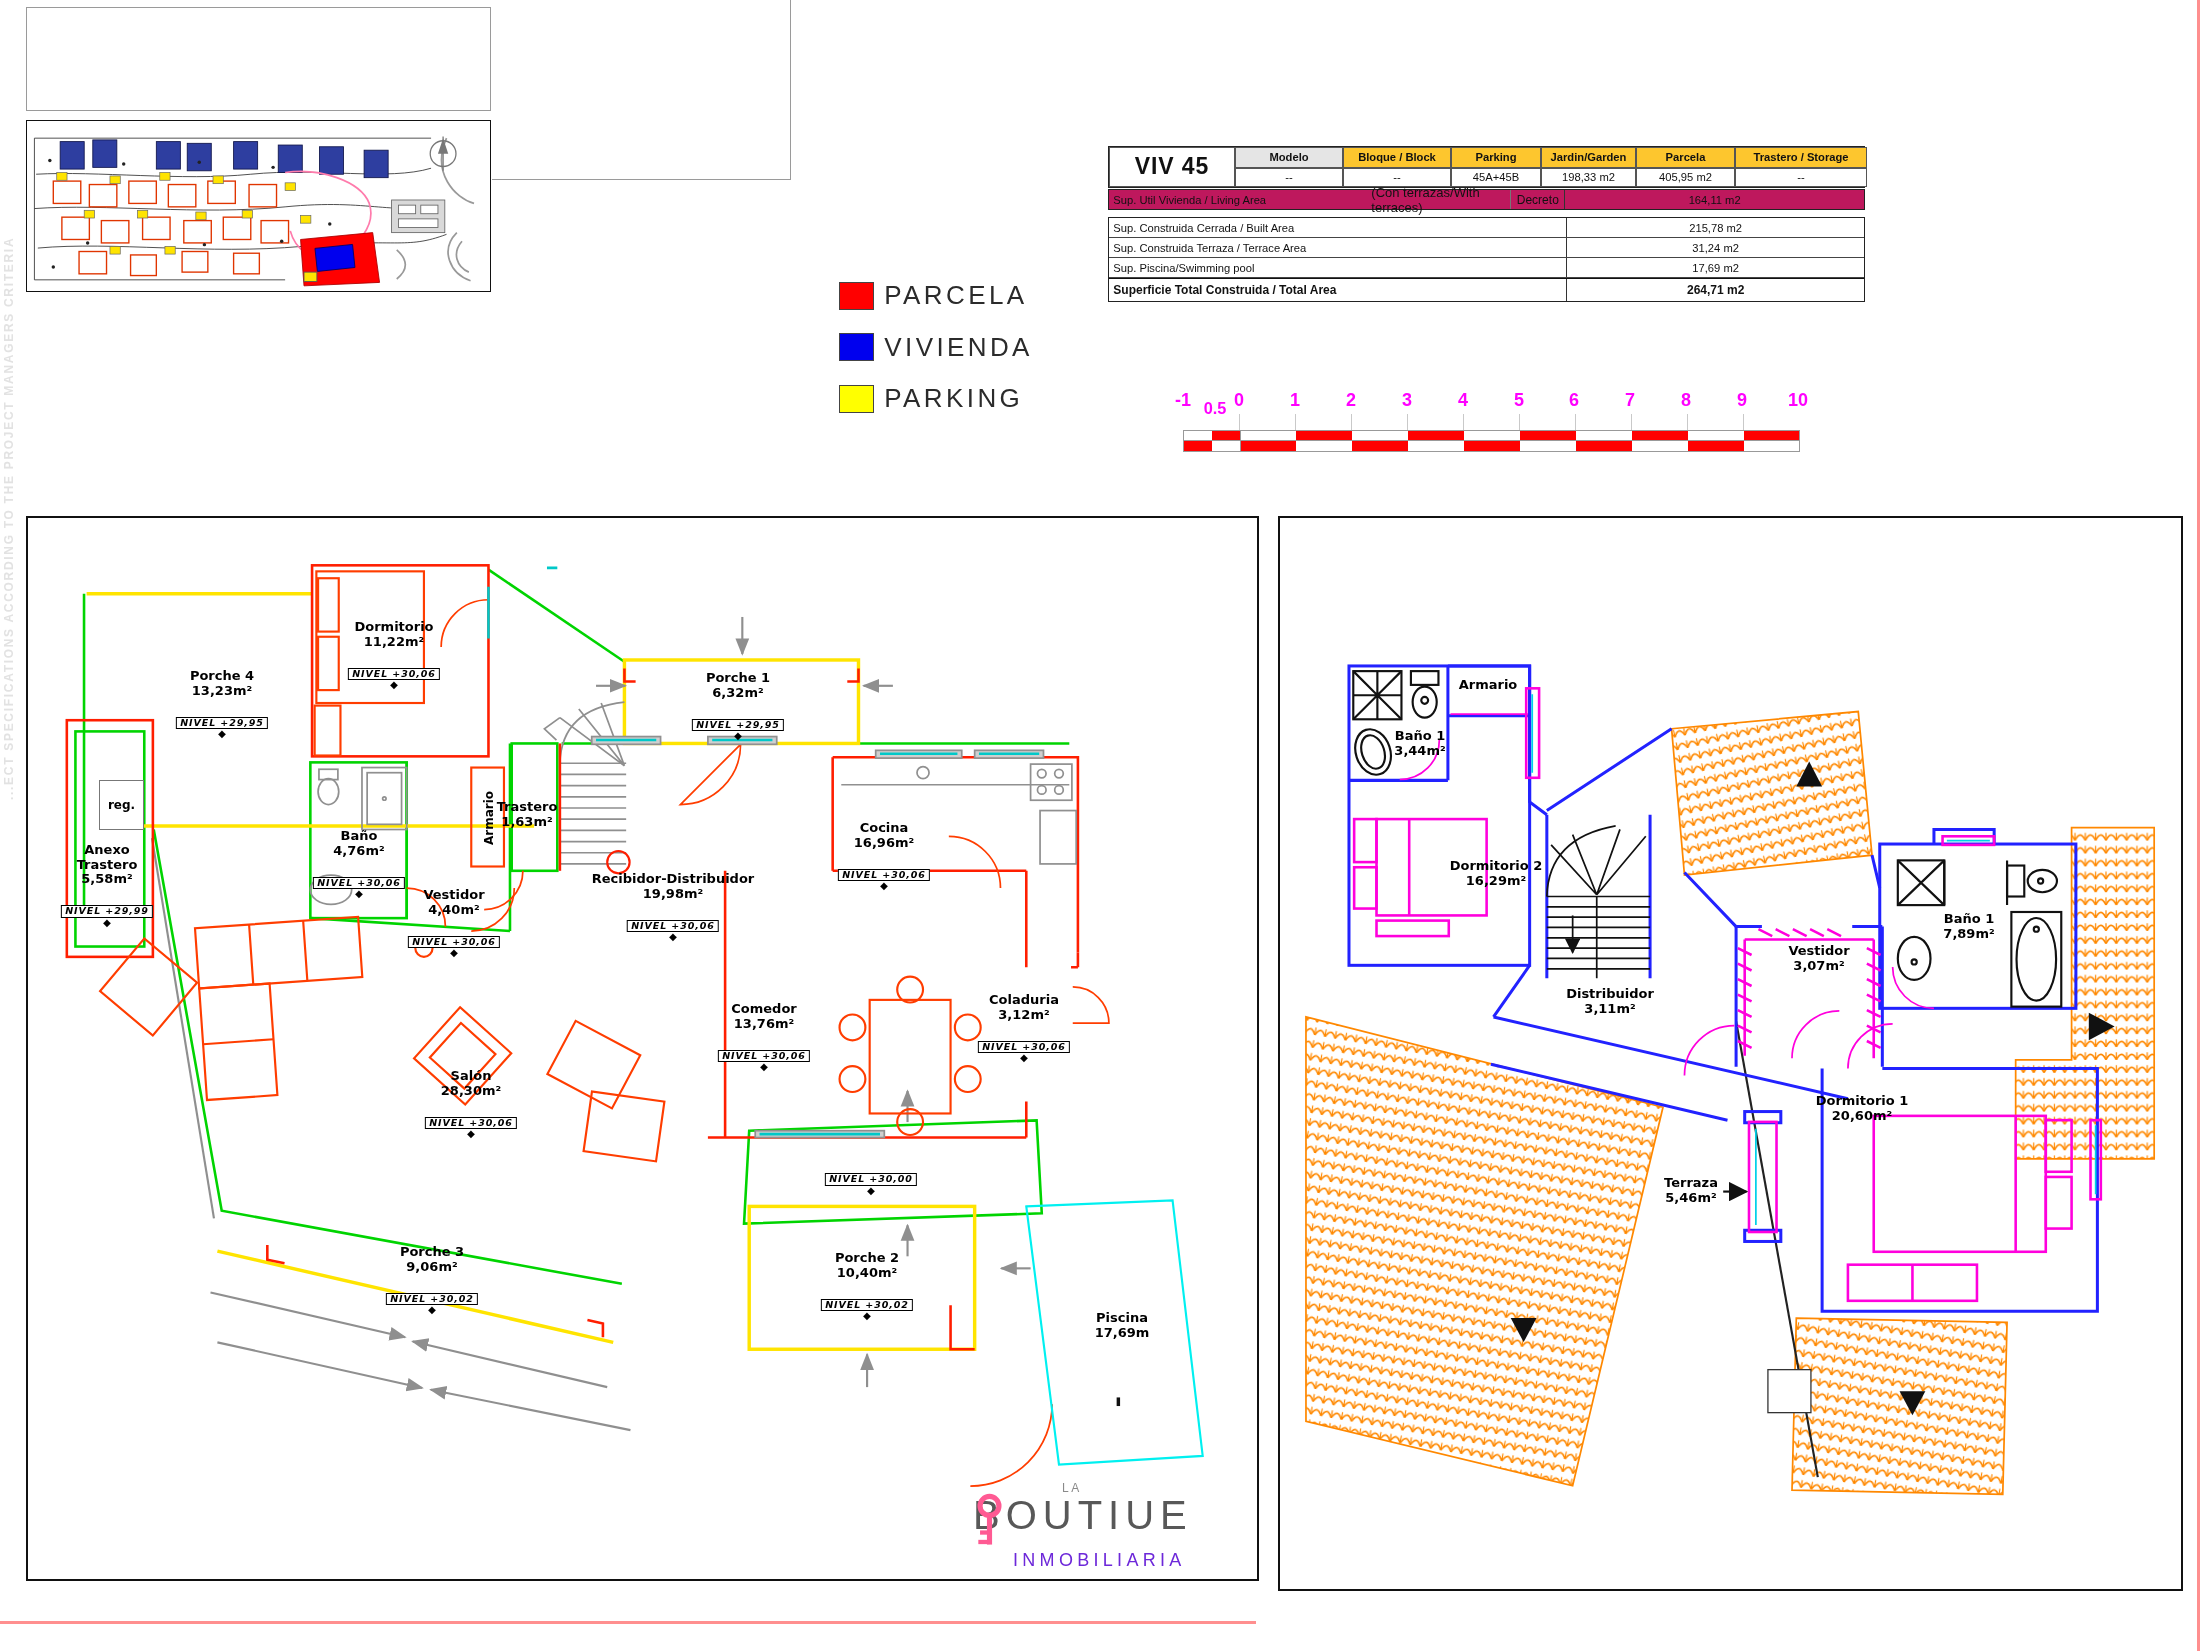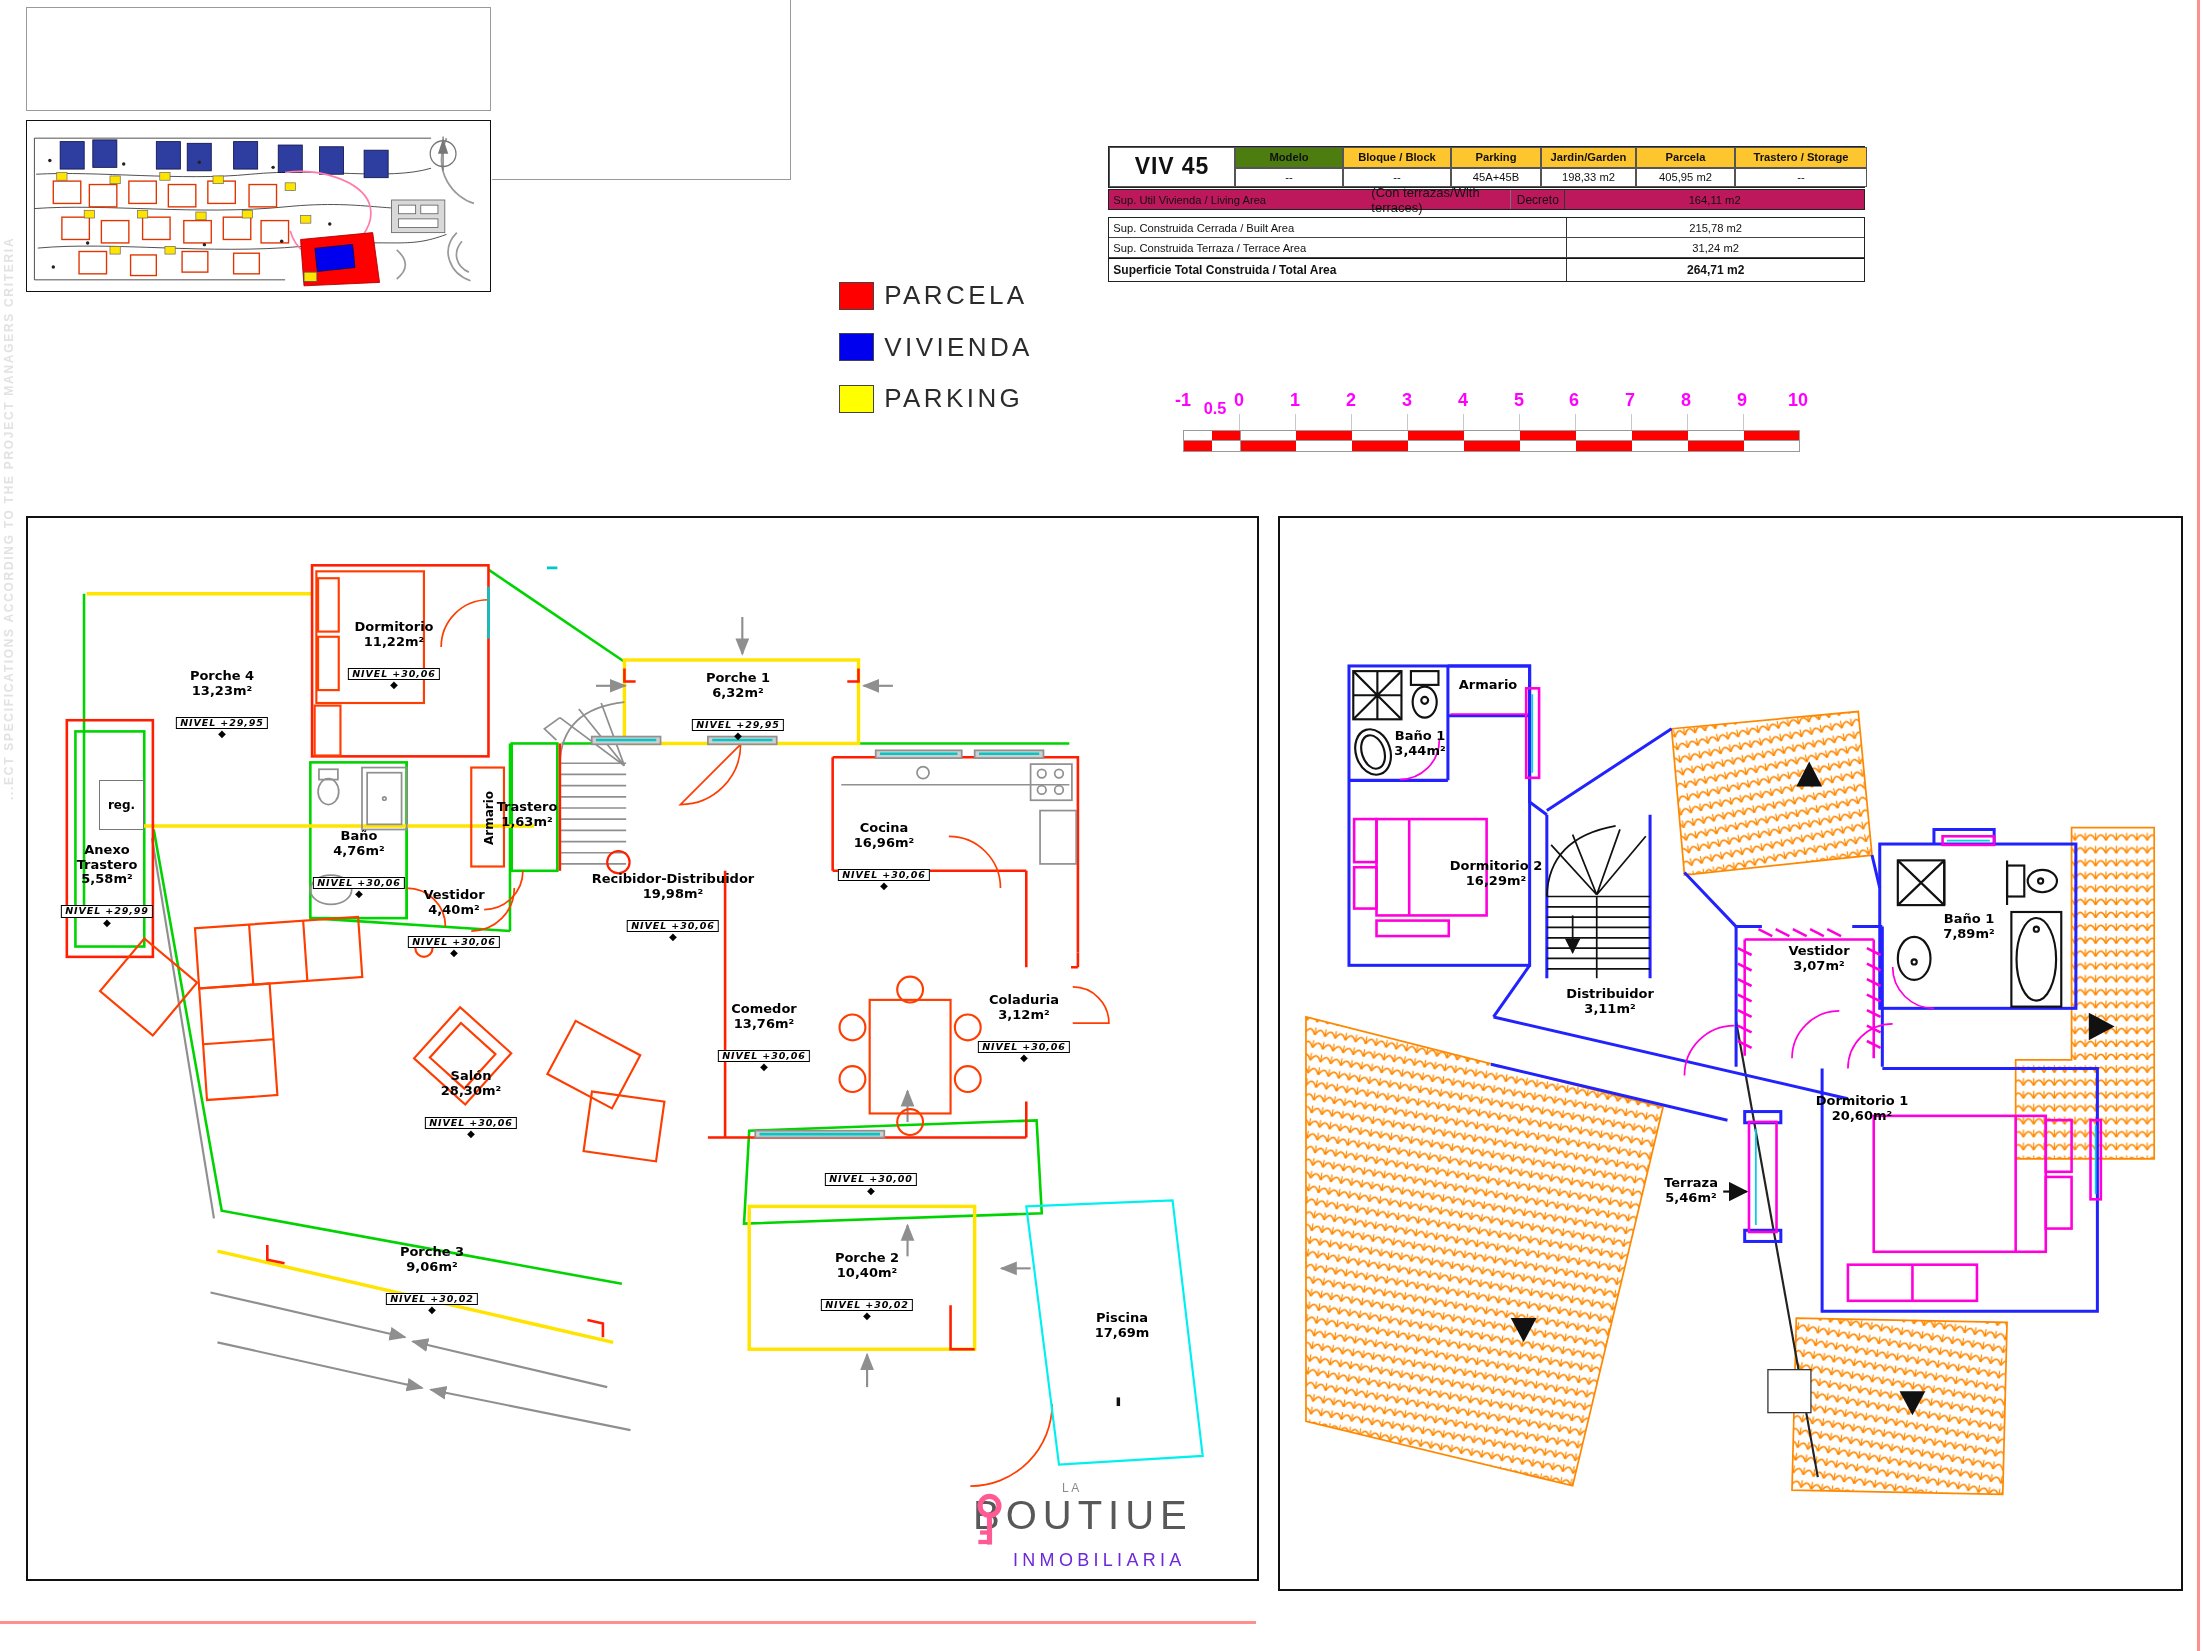--- a/index.html
+++ b/index.html
@@ -19,21 +19,21 @@
   .sw{width:33px;height:26px;border:0.9px solid #444;margin-right:10.3px;flex:0 0 auto;}
   .sw-parcela{background:#ff0000;}.sw-vivienda{background:#0000ee;}.sw-parking{background:#ffff00;}
   .legtxt{font-size:26px;color:#2b2b2b;letter-spacing:3.4px;font-weight:400;}
   
   .infotable{left:1108px;top:98px;width:757px;font-size:11.2px;color:#111;margin-top:48px;}
   .t-top{display:grid;grid-template-columns:126px 108px 108px 90px 95px 99px 132px;
     grid-template-rows:20.6px 19px;border:1.7px solid #222;}
   .t-top>div{border:0.9px solid #555;display:flex;align-items:center;justify-content:center;}
   .cell-viv{grid-row:1/3;font-size:23px;font-weight:bold;letter-spacing:0.9px;background:#fff;}
   .hdr{background:#fdc62e;font-weight:bold;font-size:11.2px;}
-  .hdr-modelo{background:#4d7c0f;}
+  .hdr-modelo{background:#e5e5e5;}
   .val{background:#fff;}
   .t-living{margin-top:1.7px;display:flex;border:1.7px solid #222;background:#be185d;height:19px;align-items:stretch;}
   .t-living .l1{width:258px;padding-left:4.3px;display:flex;align-items:center;font-size:11.2px;}
   .t-living .l2{width:139px;display:flex;align-items:center;font-size:13px;}
   .t-living .l3{width:53px;display:flex;align-items:center;justify-content:center;font-size:12px;border-left:0.9px solid #777;border-right:0.9px solid #333;}
   .t-living .l4{flex:1;display:flex;align-items:center;justify-content:center;font-size:11.2px;}
   .t-rows{margin-top:6.9px;border:1.7px solid #222;}
   .trow{display:flex;height:19px;border-bottom:0.9px solid #444;}
   .trow:last-child{border-bottom:none;border-top:0.9px solid #111;height:21.5px;}
   .trow .lab{width:453px;padding-left:4.3px;display:flex;align-items:center;border-right:0.9px solid #333;}
@@ -215,20 +215,24 @@
     <div class="l4">164,11 m2</div>
   </div>
   <div class="t-rows">
     <div class="trow">
       <div class="lab">Sup. Construida Cerrada / Built Area</div>
       <div class="v">215,78 m2</div>
     </div>
     <div class="trow">
       <div class="lab">Sup. Construida Terraza / Terrace Area</div>
       <div class="v">31,24 m2</div>
+    </div>
+    <div class="trow">
+      <div class="lab">Sup. Piscina/Swimming pool</div>
+      <div class="v">17,69 m2</div>
     </div>
     <div class="trow bold">
       <div class="lab">Superficie Total Construida / Total Area</div>
       <div class="v">264,71 m2</div>
     </div>
   </div>
 </div>
 
 <div class="abs scalebar">
   <span class="num" style="left:0">-1</span>

